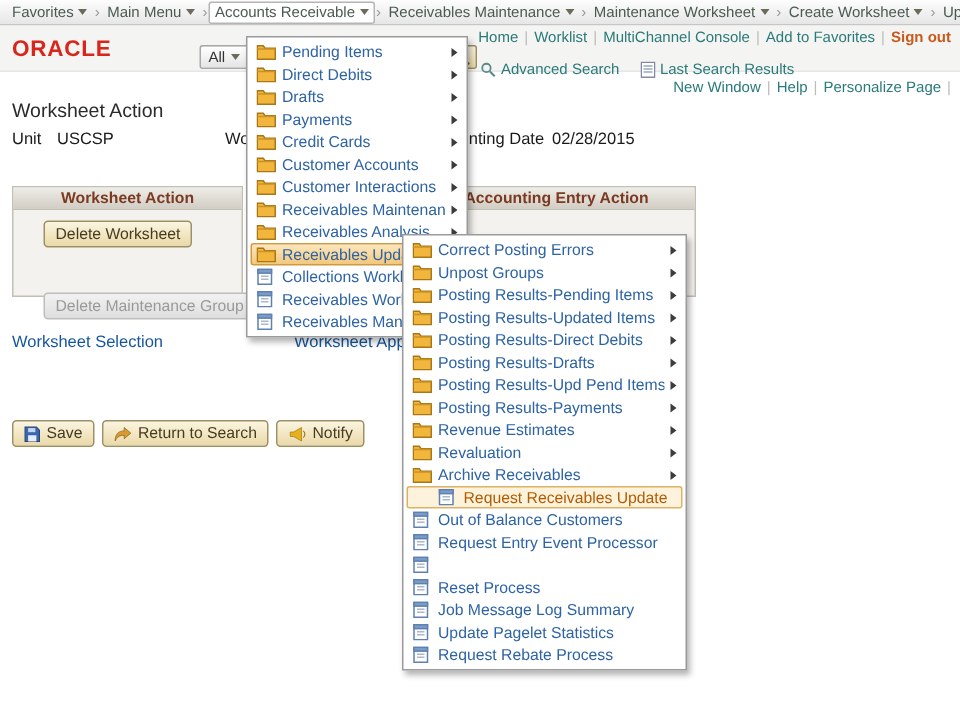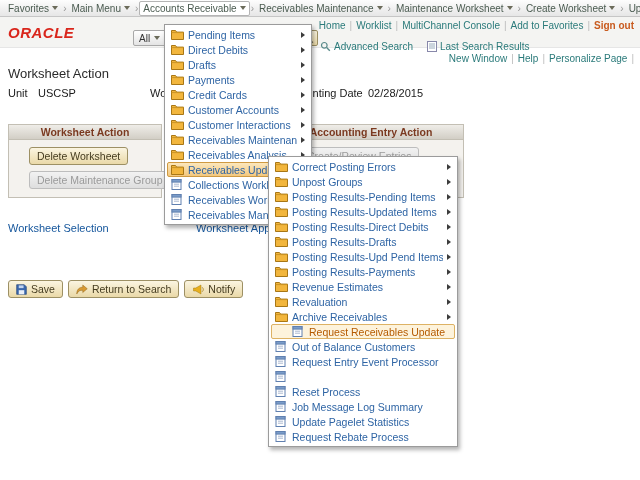--- a/index.html
+++ b/index.html
@@ -13,21 +13,21 @@
   .crumbbar { position:absolute; top:0; left:0; width:640px; height:17px;
     background:linear-gradient(#fdfdfd,#e6e6e6); border-bottom:1px solid #c6c6c6;
     display:flex; align-items:center; padding:0 4px; font-size:10px; color:#4a5b50; white-space:nowrap; overflow:hidden; }
   .crumb { display:inline-flex; align-items:center; gap:3px; padding:1px 3px; border:1px solid transparent; cursor:pointer; }
   .crumb.active { background:#fff; border-color:#b5b5b5; border-radius:2px; }
   .crumb-sep { color:#9a9a9a; margin:0 1px; }
   .caret-down { width:0; height:0; border-left:3px solid transparent; border-right:3px solid transparent; border-top:4px solid #6b6b5a; display:inline-block; }
 
   
   .header { position:absolute; top:17px; left:0; width:640px; height:31px; background:#f4f4f2; border-bottom:1px solid #e6e6e6; }
-  .logo { position:absolute; left:8px; top:7px; font-size:15px; font-weight:bold; color:#d9261c; letter-spacing:.5px;font-style:italic; }
+  .logo { position:absolute; left:8px; top:7px; font-size:15px; font-weight:bold; color:#d9261c; letter-spacing:.5px; }
   .hlinks { position:absolute; right:6px; top:3px; font-size:10px; color:#2a7a7a; display:flex; align-items:center; gap:4px; white-space:nowrap; }
   .hlink { cursor:pointer; }
   .hsep { color:#bbb; }
   .signout { color:#c85a1e; font-weight:bold; cursor:pointer; }
   .scope-btn { position:absolute; left:133px; top:13px; height:16px; padding:0 5px; font-size:10px; color:#333;
     background:linear-gradient(#fff,#e4e4e4); border:1px solid #a8a8a8; border-radius:2px;
     display:inline-flex; align-items:center; gap:4px; }
   .search-go { position:absolute; left:298px; top:13px; height:16px; width:20px;
     background:linear-gradient(#fbf5e1,#ead9a8); border:1px solid #9d9064; border-radius:2px;
     display:inline-flex; align-items:center; justify-content:center; }
@@ -51,21 +51,21 @@
   
   .gbox { position:absolute; top:124px; border:1px solid #c3bfb4; background:#f4f2ee; }
   .gbox.left  { left:8px;   width:154px; height:74px; }
   .gbox.right { left:278px; width:186px; height:74px; }
   .gbox-header { height:15px; line-height:15px; background:linear-gradient(#efede8,#d2cec5);
     border-bottom:1px solid #c3bfb4; text-align:center; font-size:10.5px; font-weight:bold; color:#7b3a21; overflow:hidden; }
   .gbox-body { padding:7px 20px; display:flex; flex-direction:column; gap:6px; align-items:flex-start; }
 
   .psbtn { font-size:10.5px; padding:2px 7px; color:#453c20;
     background:linear-gradient(#fbf5e1,#ead9a8); border:1px solid #9d9064; border-radius:3px; white-space:nowrap; }
-  .psbtn.disabled { background:linear-gradient(#f2f2f2,#dedede); color:#9a9a9a; border-color:#bdbdbd; cursor:default; }
+  .psbtn.disabled { background:linear-gradient(#f2f2f2,#dedede); color:#9a9a9a; border-color:#bdbdbd; cursor:default;margin-top:24px; }
 
   .plink { position:absolute; top:222px; font-size:11px; color:#15569c; cursor:pointer; white-space:nowrap; }
   #lnk-selection { left:8px; }
   #lnk-application { left:196px; }
 
   
   .toolbar { position:absolute; left:8px; top:280px; display:flex; gap:5px; }
   .tbtn { display:inline-flex; align-items:flex-end; gap:4px; font-size:10.5px; padding:2px 7px; color:#453c20;
     background:linear-gradient(#fbf5e1,#ead9a8); border:1px solid #9d9064; border-radius:3px; white-space:nowrap; }
 

